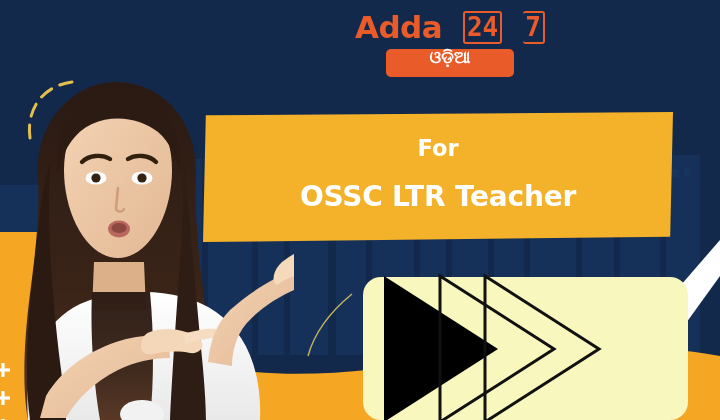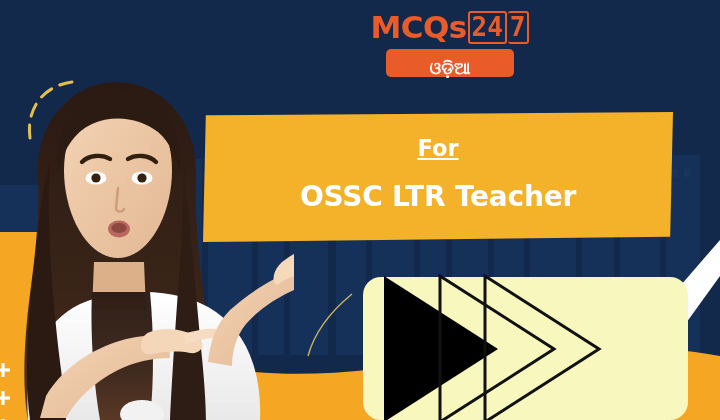--- a/index.html
+++ b/index.html
@@ -26,37 +26,37 @@
               background:#f5a623; border-radius:44px 10px 10px 44px; }
   .plusgrid { position:absolute; left:4px; bottom:8px; width:86px; height:74px; }
 
   
   .logo { position:absolute; left:370px; top:10px; width:160px; text-align:center; }
   .logo-row { display:flex; align-items:center; justify-content:center; gap:1px; height:34px; }
   .logo-word { font-size:31px; font-weight:bold; color:#ea5b2a; letter-spacing:-.6px;
                line-height:1; font-family:"DejaVu Sans", sans-serif; }
   .logo-num { font-size:26px; font-weight:bold; color:#ea5b2a; line-height:1;
               border:2.5px solid #ea5b2a; border-radius:3px; padding:1px 2px 2px 2px;
-              font-family:"DejaVu Sans Mono", monospace; letter-spacing:0px; }
+              font-family:"DejaVu Sans Mono", monospace; letter-spacing:0px;margin-left:20px; }
   .logo-num.sep { border-left:none; }
   .logo-badge { margin:5px auto 0; width:128px; height:28px; background:#ea5b2a;
-                border-radius:5px; display:flex; align-items:flex-end; justify-content:center; }
+                border-radius:5px; display:flex; align-items:flex-start; justify-content:center; }
   .logo-badge span { color:#fff; font-size:17px; font-weight:bold; line-height:1;
                      font-family:"DejaVu Sans", sans-serif; }
 
   
   .banner { position:absolute; left:203px; top:112px; width:470px; height:130px;
             background:#f3b229; clip-path:polygon(0.6% 2.5%, 100% 0%, 99.4% 96%, 0% 100%);
             display:flex; flex-direction:column; align-items:center; justify-content:center;
             padding:6px 14px 10px; }
   .t-l1 { color:#fff; font-weight:bold; font-size:22.5px; line-height:1.18;
           letter-spacing:-.2px; text-align:center; white-space:nowrap;
           font-family:"DejaVu Sans", sans-serif; }
   .t-l2 { color:#fff; font-weight:bold; font-size:22.5px; line-height:1.3;
-          text-align:center; font-family:"DejaVu Sans", sans-serif;text-decoration:underline; }
+          text-align:center; font-family:"DejaVu Sans", sans-serif; }
   .t-l3 { color:#fff; font-weight:bold; font-size:28px; line-height:1.35;
           letter-spacing:-.2px; text-align:center; margin-top:14px; white-space:nowrap;
           font-family:"DejaVu Sans", sans-serif; }
 
   
   .playcard { position:absolute; left:363px; top:277px; width:325px; height:143px;
               background:#f8f7be; border-radius:18px; }
   .playsvg { position:absolute; left:380px; top:270px; width:260px; height:155px; }
 
   
@@ -239,21 +239,21 @@
     <path d="M8,68 C14,46 30,24 52,6" stroke="#c9b560" stroke-width="1.4" fill="none"></path>
   </svg>
 
   <div class="banner">
     <div class="t-l2">For</div>
     <div class="t-l3">OSSC LTR Teacher</div>
   </div>
 
   <div class="logo">
     <div class="logo-row">
-      <span class="logo-word">MCQs</span>
+      <span class="logo-word">Adda</span>
       <span class="logo-num">24</span>
       <span class="logo-num sep">7</span>
     </div>
     <div class="logo-badge">
       <span>ଓଡ଼ିଆ</span>
     </div>
   </div>
 
   <div class="playcard"></div>
   <svg class="playsvg" viewBox="0 0 260 155">

